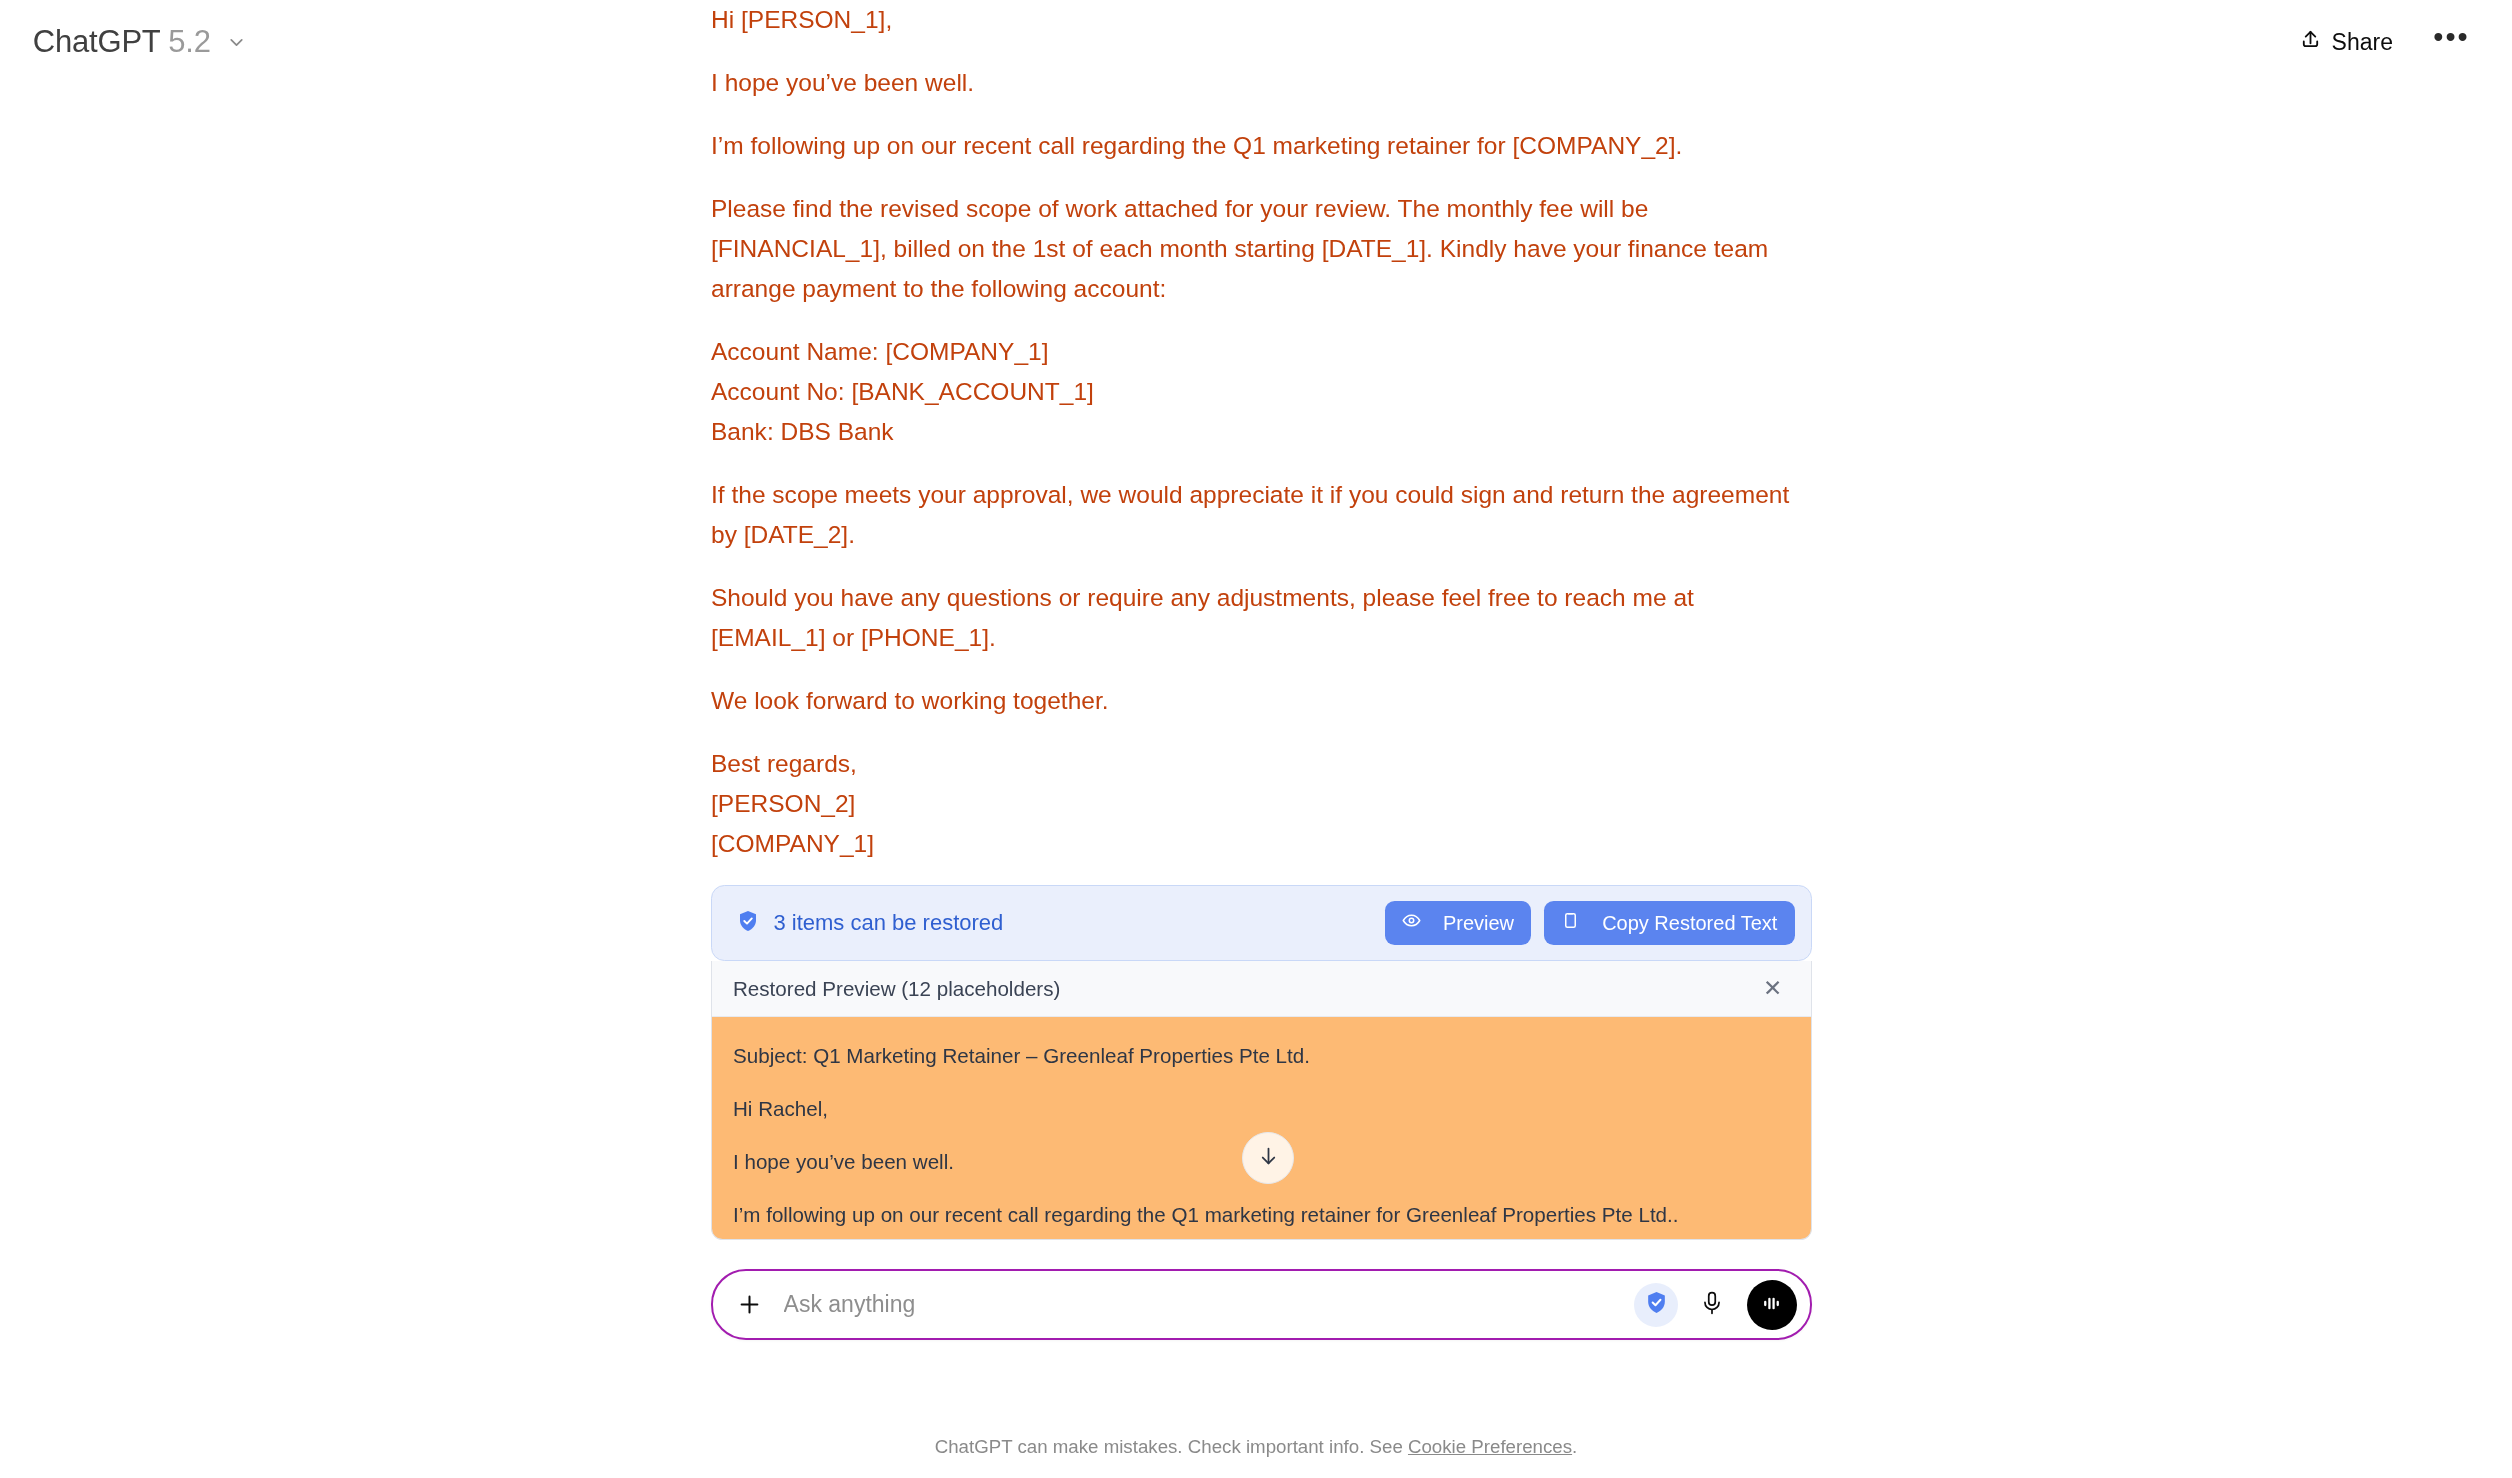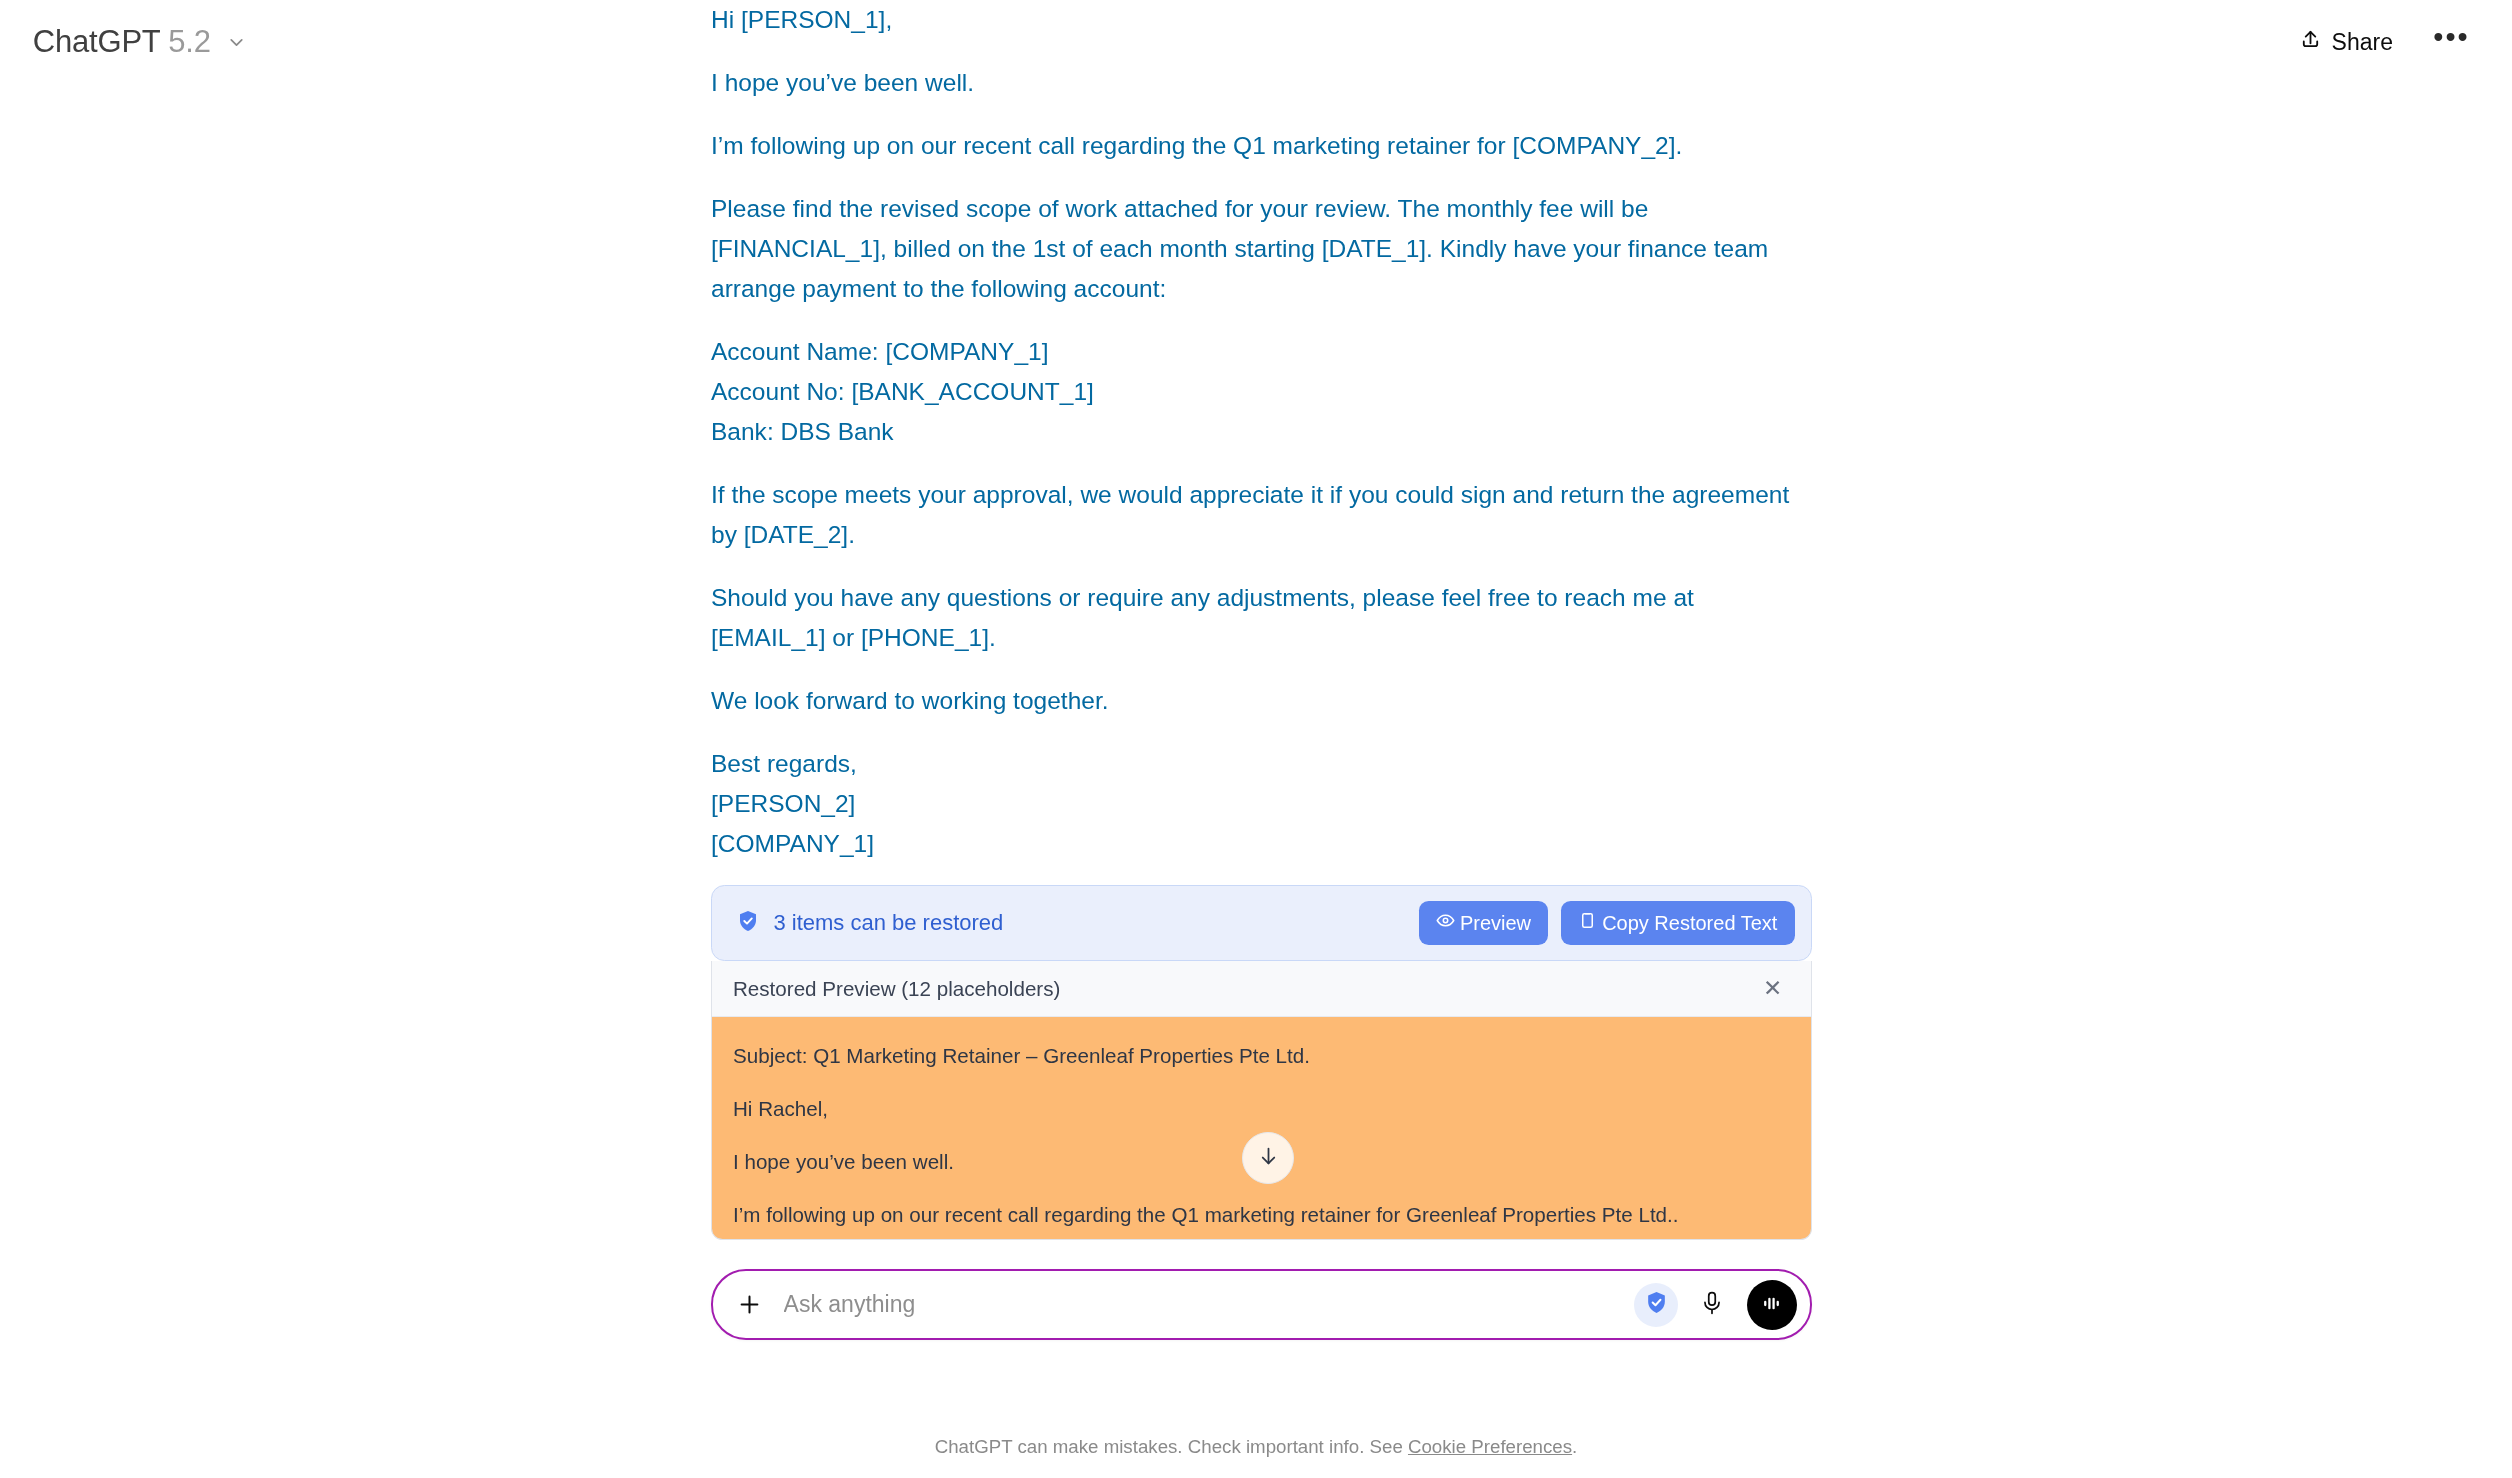--- a/index.html
+++ b/index.html
@@ -36,41 +36,41 @@
     font-size: 29px; line-height: 11.5px; color:#2a2a2a; letter-spacing: 1.9px;
     cursor: pointer; padding: 5.8px 5.8px 15.3px 5.8px; border-radius: 7.7px;
   }
 
   
   .col {
     position: absolute; top: 0; left: 711px; width: 1101px;
   }
   .msg { padding-top: 0; }
   .p {
-    font-size: 24.5px; line-height: 40px; color: #0369a1;
+    font-size: 24.5px; line-height: 40px; color: #c2410c;
     margin: 0 0 23px 0; letter-spacing: 0.01px;
   }
   .p.first { margin-top: 0; }
   .p.tight { margin-bottom: 0; line-height: 40px; }
 
   
   .banner {
     margin-top: 21px;
     background: #eaeffc;
     border: 1px solid #c9d8f7;
     border-radius: 13.4px;
     height: 76px;
     display: flex; align-items: center; justify-content: space-between;
     padding: 0 16.3px 0 24px;
   }
   .banner-left { display: flex; align-items: center; gap: 13.4px; }
   .banner-text { font-size: 22px; color: #2f5fd0; }
   .banner-actions { display: flex; align-items: center; gap: 12.5px; }
   .bbtn {
-    display: flex; align-items: center; gap: 5px;
+    display: flex; align-items: center; gap: 22px;
     background: #5b84ef; color: #fff; border: none;
     font-size: 20px; font-family: "Liberation Sans", sans-serif;
     border-radius: 9.6px; height: 44px; padding: 0 17.3px;
     cursor: pointer; white-space: nowrap;
   }
 
   
   .panel {
     border: 1px solid #dfe3ea;
     border-top: none;

